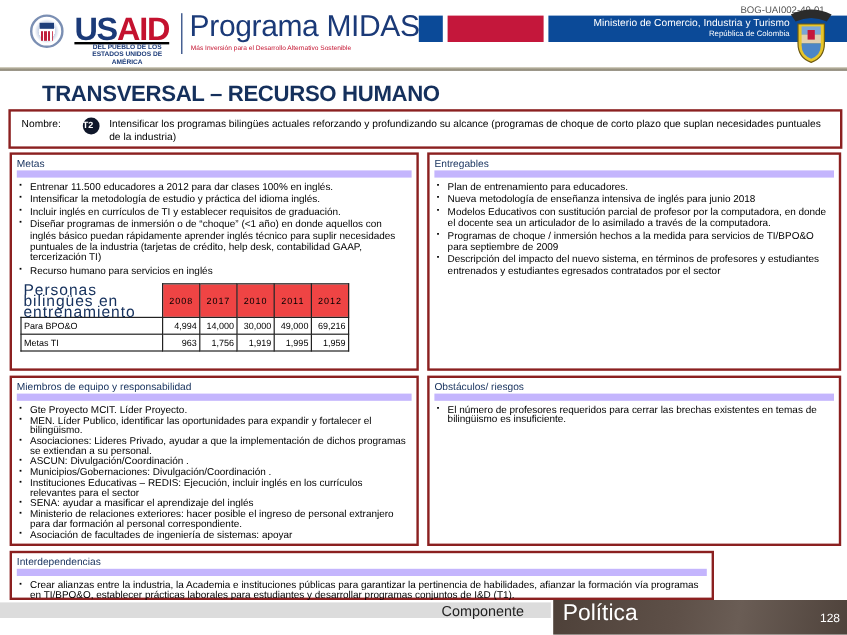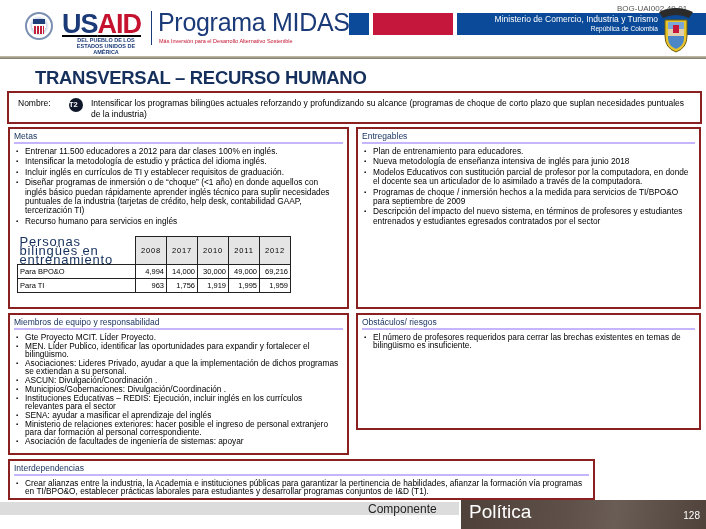--- a/index.html
+++ b/index.html
@@ -28,43 +28,43 @@
   .ministry .rep { font-size: 6.5px; line-height: 8px; }
   .coat-of-arms { position: absolute; left: 655px; top: 6px; width: 42px; height: 48px; }
   .header-rule { position: absolute; left: 0; top: 56px; width: 706px; height: 3px;
     background: linear-gradient(#c8c3b0, #7d7767); }
 
   
   .page-title { position: absolute; left: 7px; top: 67px; font-size: 18.5px; font-weight: bold; color: #15305c; letter-spacing: -0.3px; margin-left: 28px; }
 
   
   .box { position: absolute; border: 2px solid #8b2020; background: #fff; }
-  .box-title { font-size: 8.5px; color: #15305c; padding: 2px 0 1px 0; border-bottom: 2px solid #c4b5fd; margin: 0 4px; }
+  .box-title { font-size: 8.5px; color: #15305c; padding: 2px 0 1px 0; border-bottom: 6px solid #c4b5fd; margin: 0 4px; }
   ul.bullets { list-style: none; padding: 3px 6px 0 6px; }
   ul.bullets li { font-size: 8.3px; line-height: 9.4px; padding-left: 9px; position: relative; margin-bottom: 1px; }
   ul.bullets li::before { content: "▪"; position: absolute; left: 0; top: 0; font-size: 6px; }
   ul.bullets.tight li { line-height: 8px; margin-bottom: 1px; }
 
   .name-box { left: 7px; top: 91px; width: 695px; height: 33px; }
   .name-label { position: absolute; left: 9px; top: 5px; font-size: 8.5px; }
   .t2-badge { position: absolute; left: 60px; top: 5px; width: 14px; height: 14px; border-radius: 50%; background: #0f172a;
     color: #fff; font-size: 7.5px; font-weight: bold; text-align: left; line-height: 14px; }
   .name-text { position: absolute; left: 82px; top: 5px; width: 600px; font-size: 8.5px; line-height: 11px; }
 
   .metas-box { left: 8px; top: 127px; width: 341px; height: 182px; }
   .entregables-box { left: 356px; top: 127px; width: 345px; height: 182px; }
   .miembros-box { left: 8px; top: 313px; width: 341px; height: 142px; }
-  .obstaculos-box { left: 356px; top: 313px; width: 345px; height: 117px; }
+  .obstaculos-box { left: 356px; top: 313px; width: 345px; height: 142px; }
   .interdep-box { left: 8px; top: 459px; width: 587px; height: 41px; }
 
   
   .table-wrap { position: absolute; left: 7px; top: 107px; }
   table.metrics { border-collapse: collapse; font-size: 7.5px; }
   table.metrics th, table.metrics td { border: 1px solid #222; }
-  table.metrics th { background: #e5e5e5; font-weight: normal; height: 27px; letter-spacing: 0.8px; }
+  table.metrics th { background: #ef4444; font-weight: normal; height: 27px; letter-spacing: 0.8px; }
   table.metrics th.rowhead { background: #fff; border: none; text-align: left; font-size: 13px; line-height: 9px; width: 118px; color: #15305c; padding-left: 2px; }
   table.metrics td { height: 14px; text-align: right; padding-right: 2px; width: 30px; }
   table.metrics td.label { text-align: left; padding-left: 2px; width: 118px; }
   table.metrics th.yr { width: 31px; }
 
   
   .footer-gray { position: absolute; left: 0; top: 502px; width: 459px; height: 13px; background: #dcdcdc; }
   .footer-component { position: absolute; left: 368px; top: 502px; font-size: 12px; color: #222; }
   .footer-politica { position: absolute; left: 461px; top: 500px; width: 257px; height: 29px;
     background: linear-gradient(100deg, #4e4139 0%, #5e5048 40%, #6a5d55 60%, #4b3f38 100%); }
@@ -135,21 +135,21 @@
       </tr>
       <tr>
         <td class="label">Para BPO&amp;O</td>
         <td>4,994</td>
         <td>14,000</td>
         <td>30,000</td>
         <td>49,000</td>
         <td>69,216</td>
       </tr>
       <tr>
-        <td class="label">Para TI</td>
+        <td class="label">Metas TI</td>
         <td>963</td>
         <td>1,756</td>
         <td>1,919</td>
         <td>1,995</td>
         <td>1,959</td>
       </tr>
     </tbody>
       </table>
   </div>
 </div>

